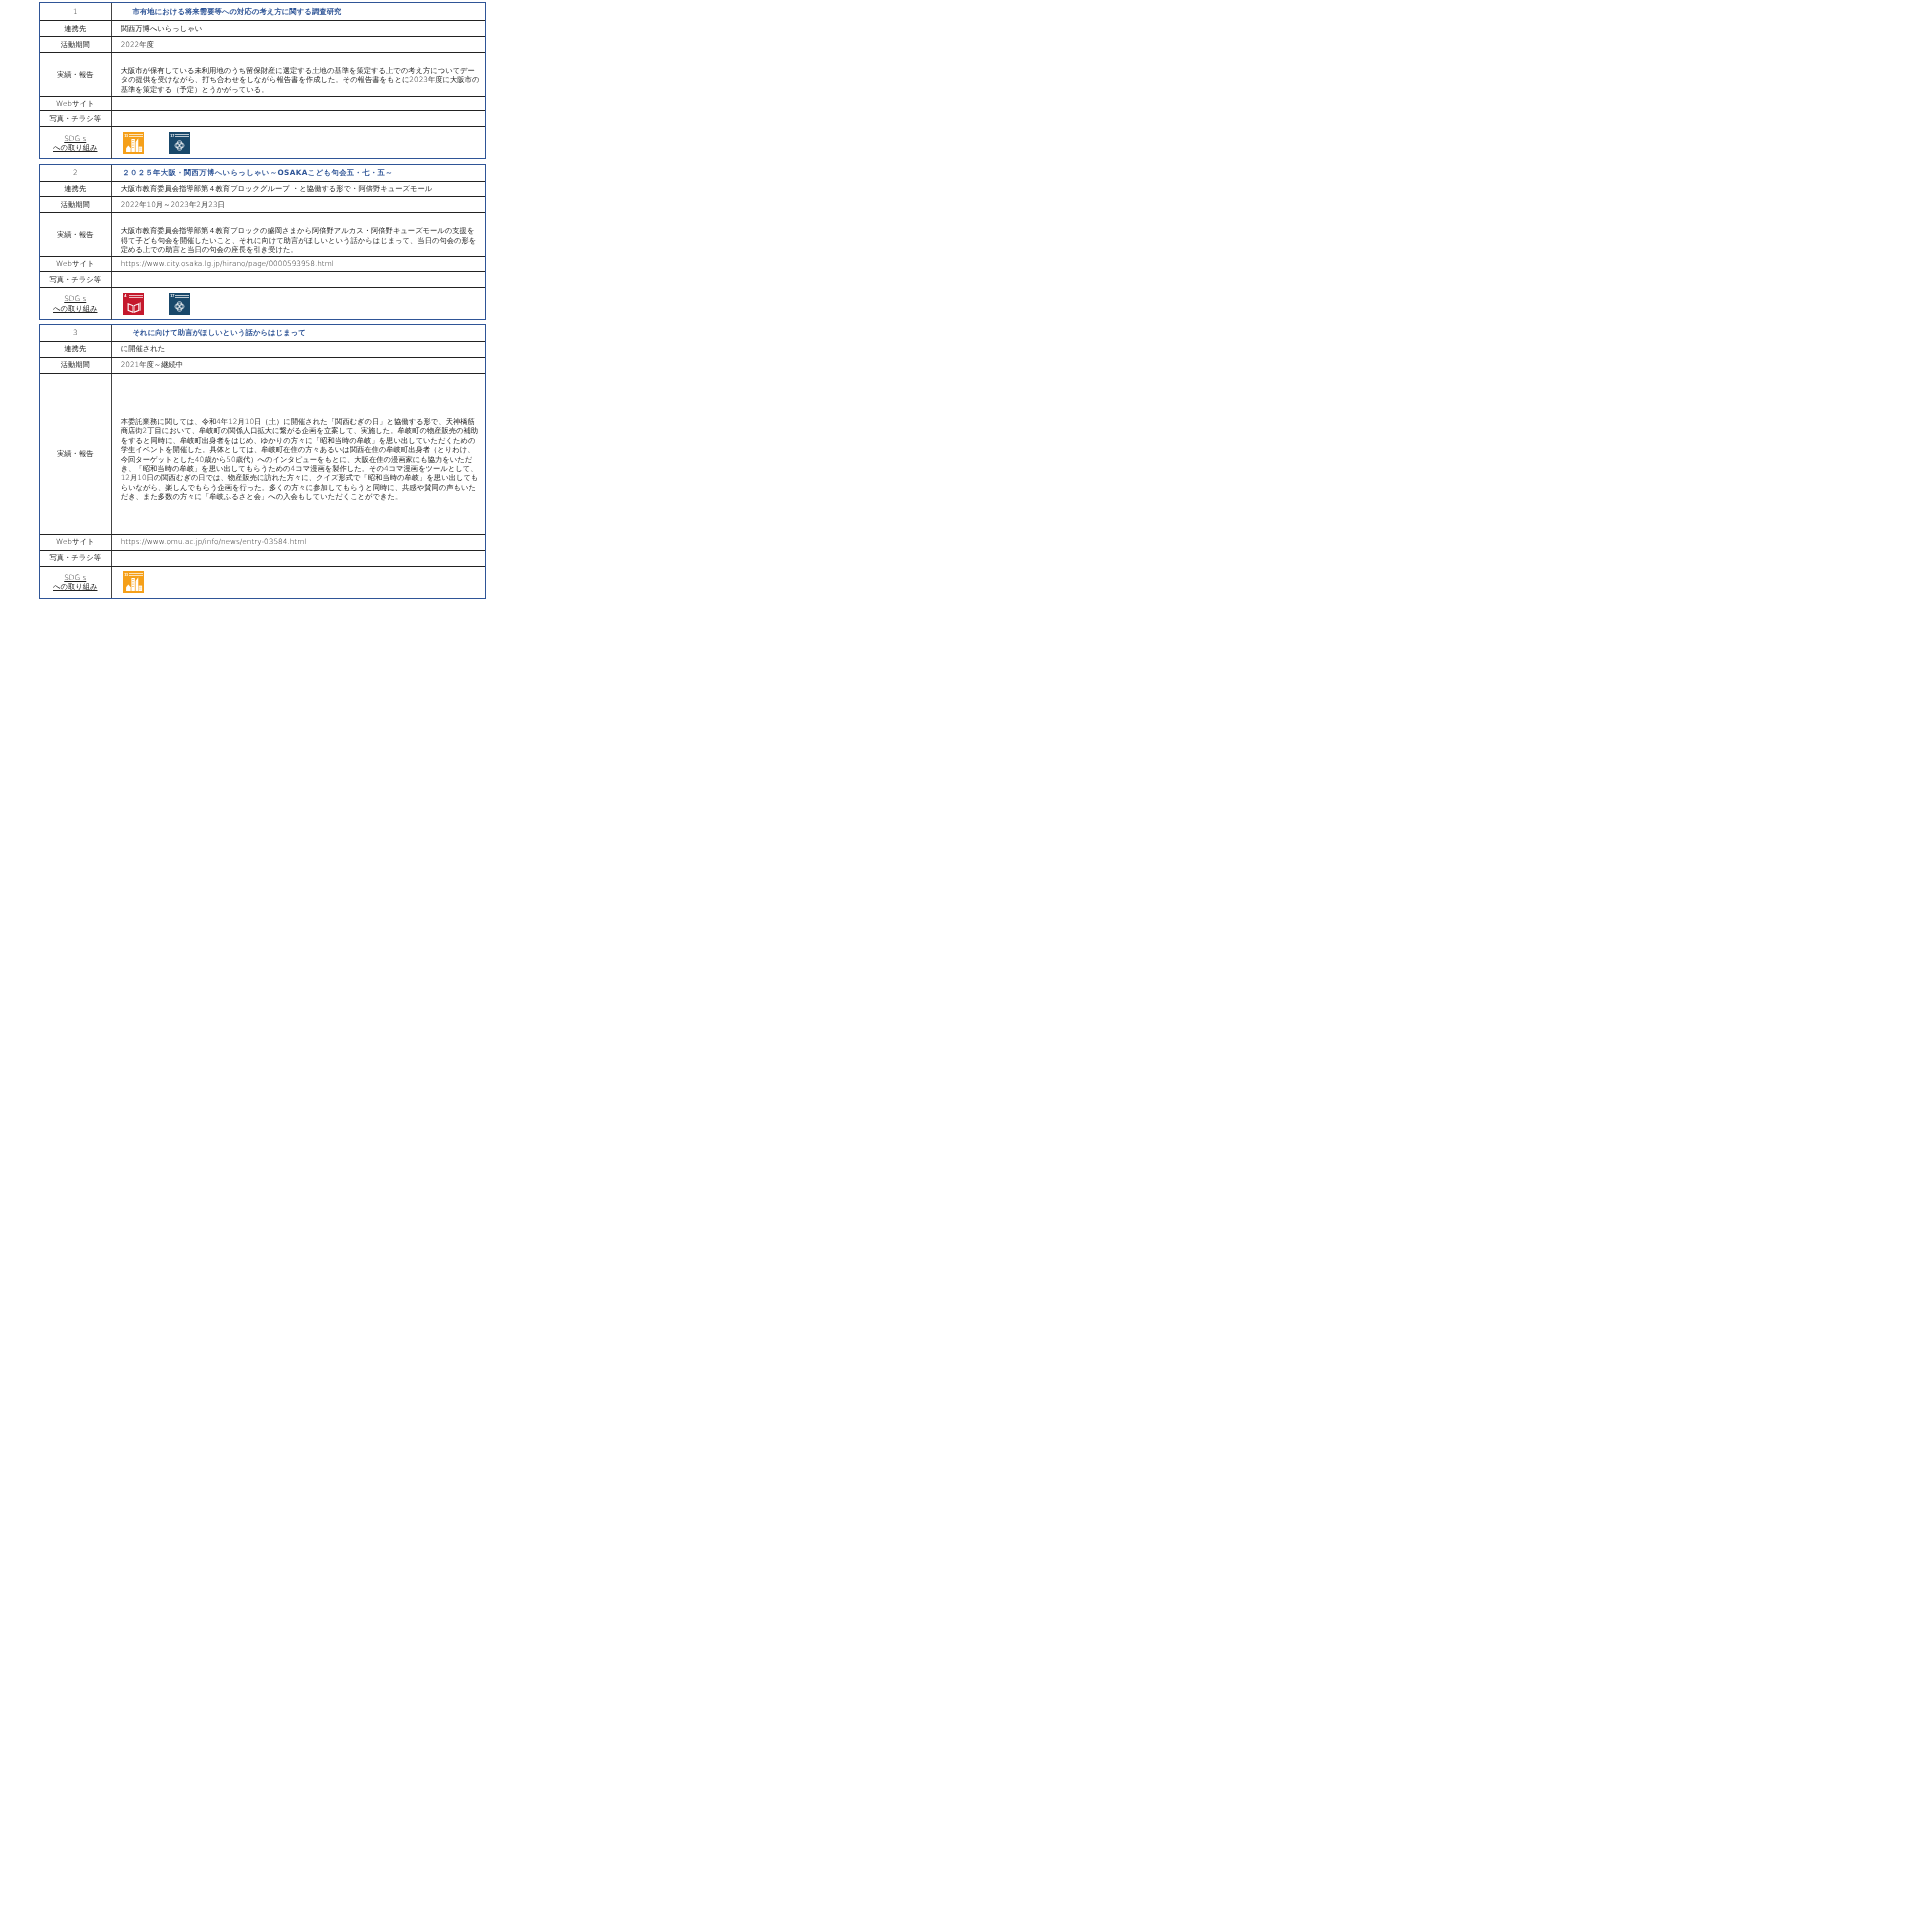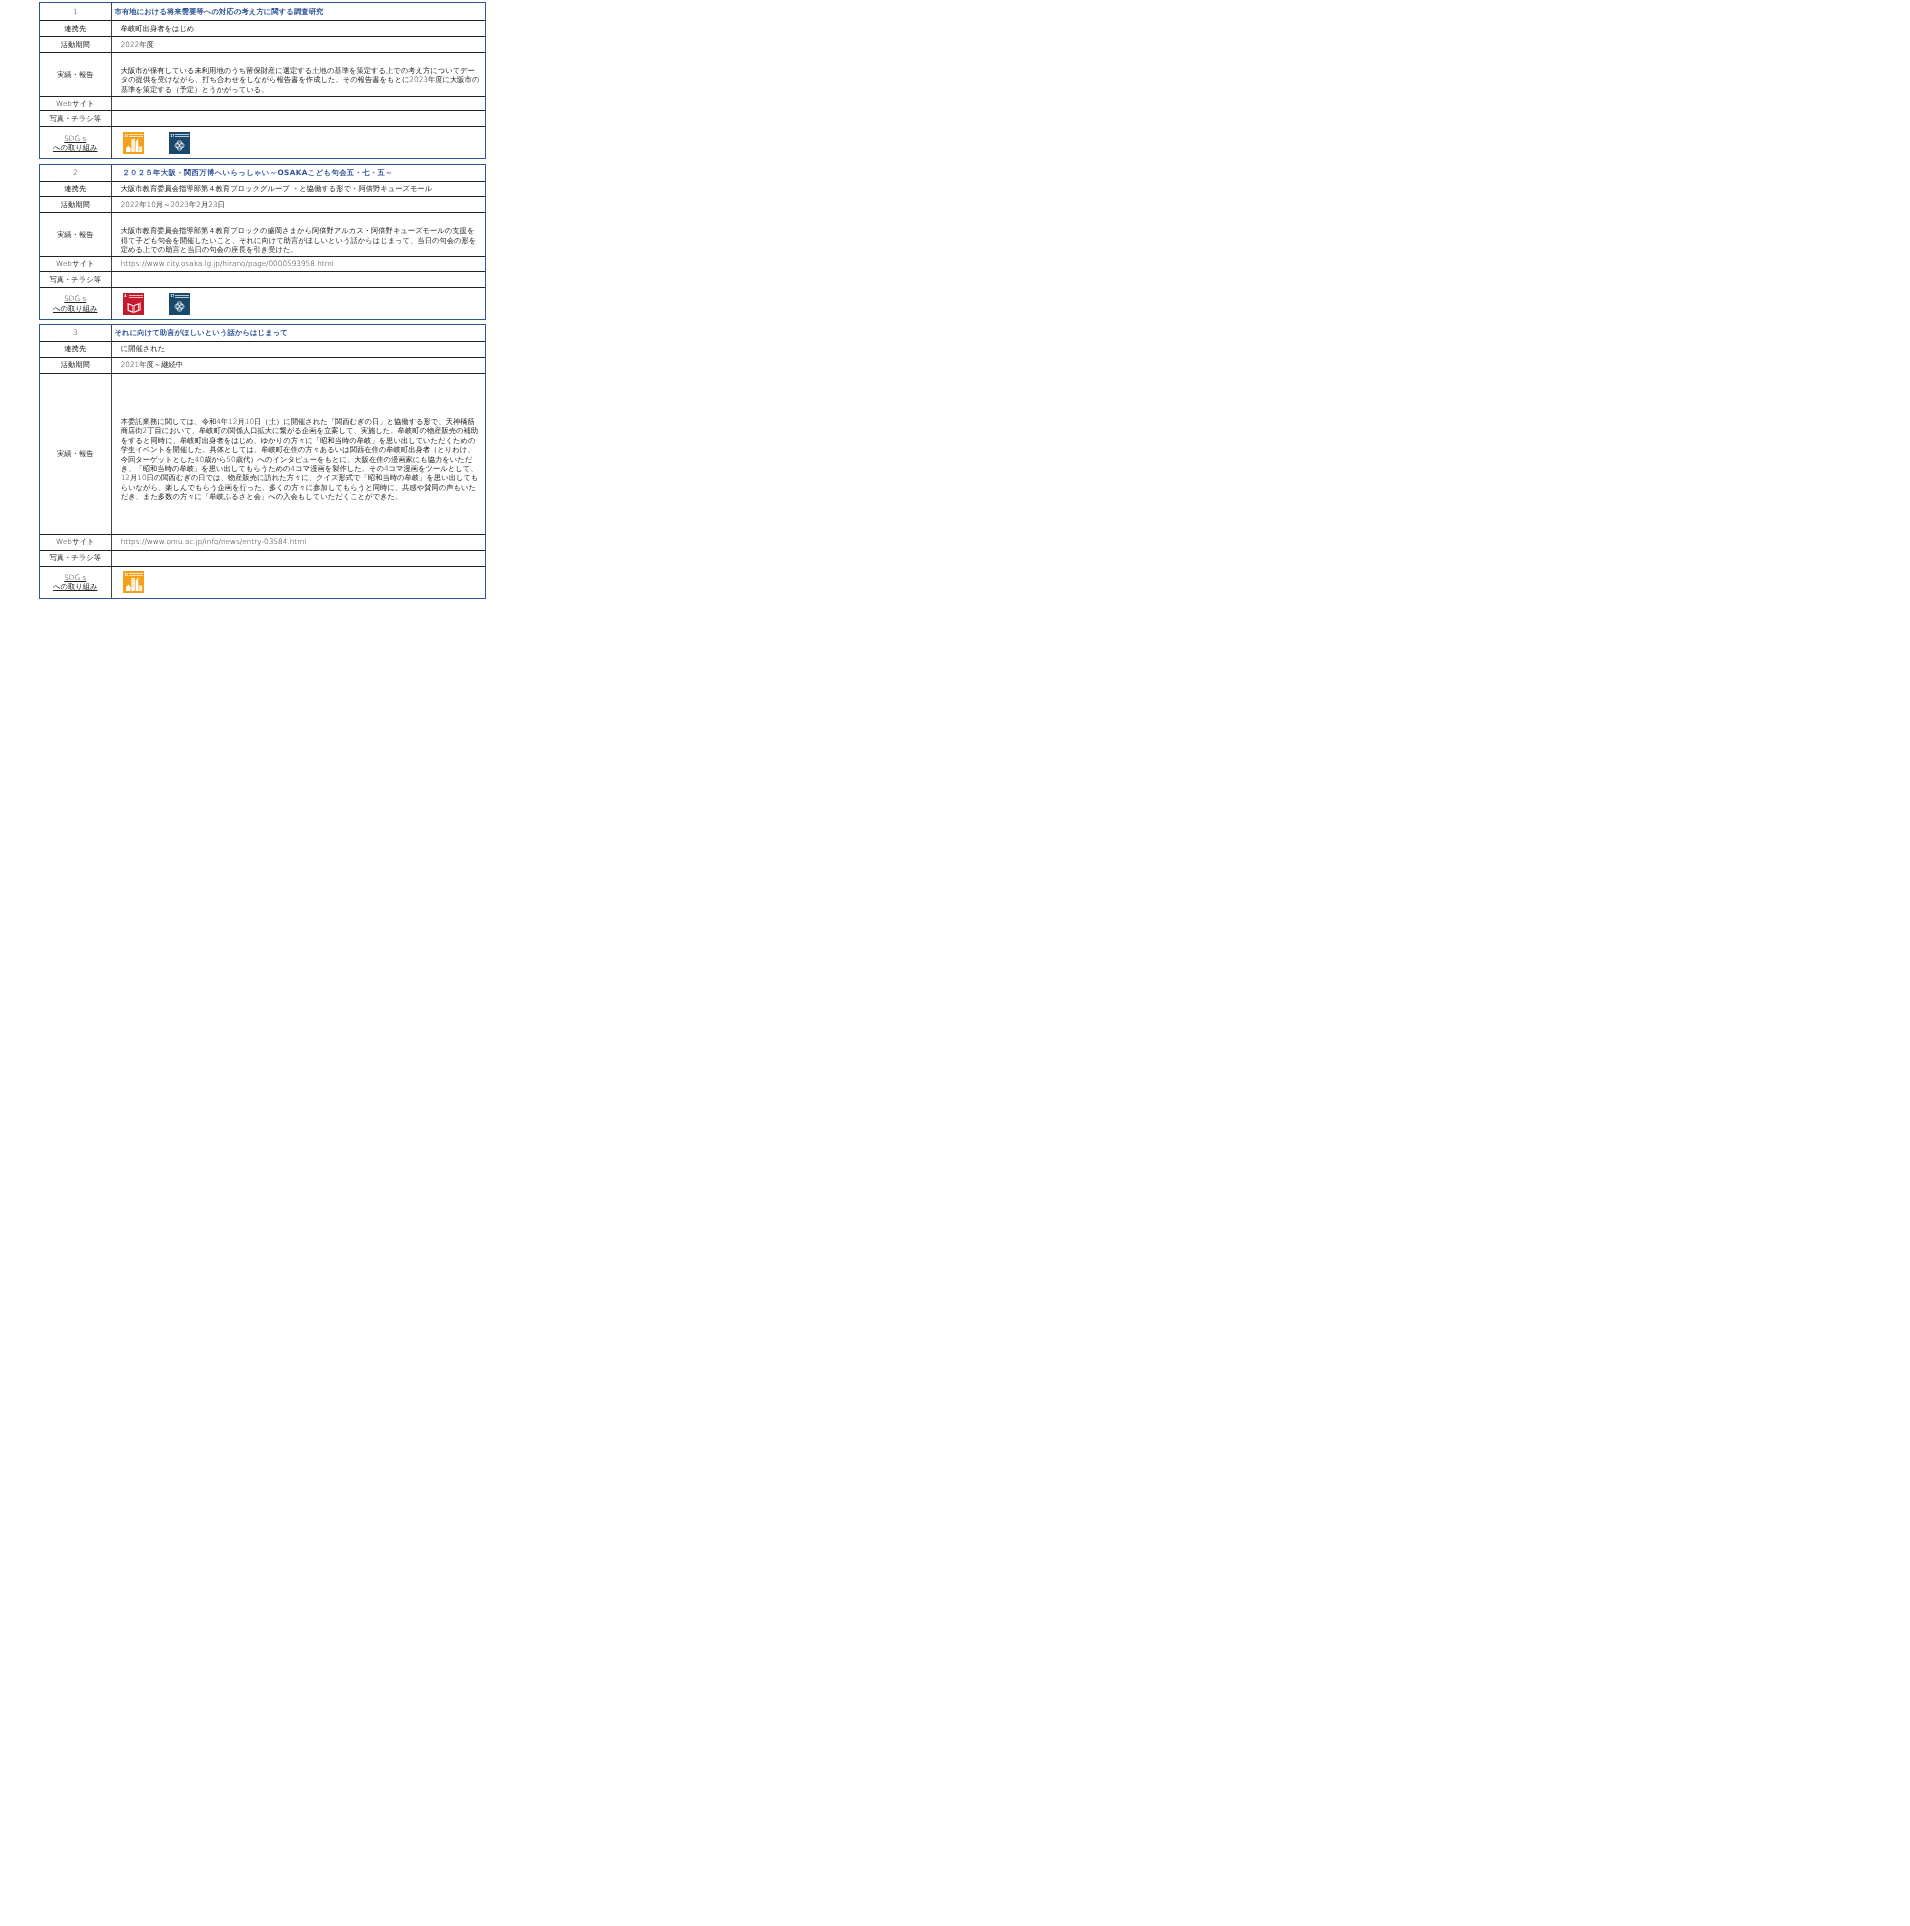--- a/index.html
+++ b/index.html
@@ -44,21 +44,21 @@
     }
     td.value {
       padding: 0 3.9px 0 9.2px;
       color: #222;
       font-weight: 300;
     }
     td.title {
       color: #2f5597;
       font-weight: bold;
       font-size: 8px;
-      padding-left: 3px;
+      padding-left: 21px;
       letter-spacing: 0.1px;
     }
     td.title.wide { letter-spacing: 0.4px; padding-left: 10.8px; margin-top: 14px; }
     td.body {
       line-height: 14px;
       padding-top: 13px;
       padding-bottom: 1.5px;
       padding-right: 3.9px;
       text-align: left;
     }
@@ -100,21 +100,21 @@
 
 <div class="block" style="top:2.3px; height:157px;">
   <table class="entry">
     <tbody>
         <tr style="height:17px;">
       <td class="label">1</td>
       <td class="title">市有地における将来需要等への対応の考え方に関する調査研究</td>
     </tr>
     <tr style="height:16px;">
       <td class="label">連携先</td>
-      <td class="value">牟岐町出身者をはじめ</td>
+      <td class="value">関西万博へいらっしゃい</td>
     </tr>
     <tr style="height:16px;">
       <td class="label">活動期間</td>
       <td class="value">2022年度</td>
     </tr>
     <tr style="height:44px;">
       <td class="label">実績・報告</td>
       <td class="value body">大阪市が保有している未利用地のうち留保財産に選定する土地の基準を策定する上での考え方についてデータの提供を受けながら、打ち合わせをしながら報告書を作成した。その報告書をもとに2023年度に大阪市の基準を策定する（予定）とうかがっている。</td>
     </tr>
     <tr style="height:14.6px;">

